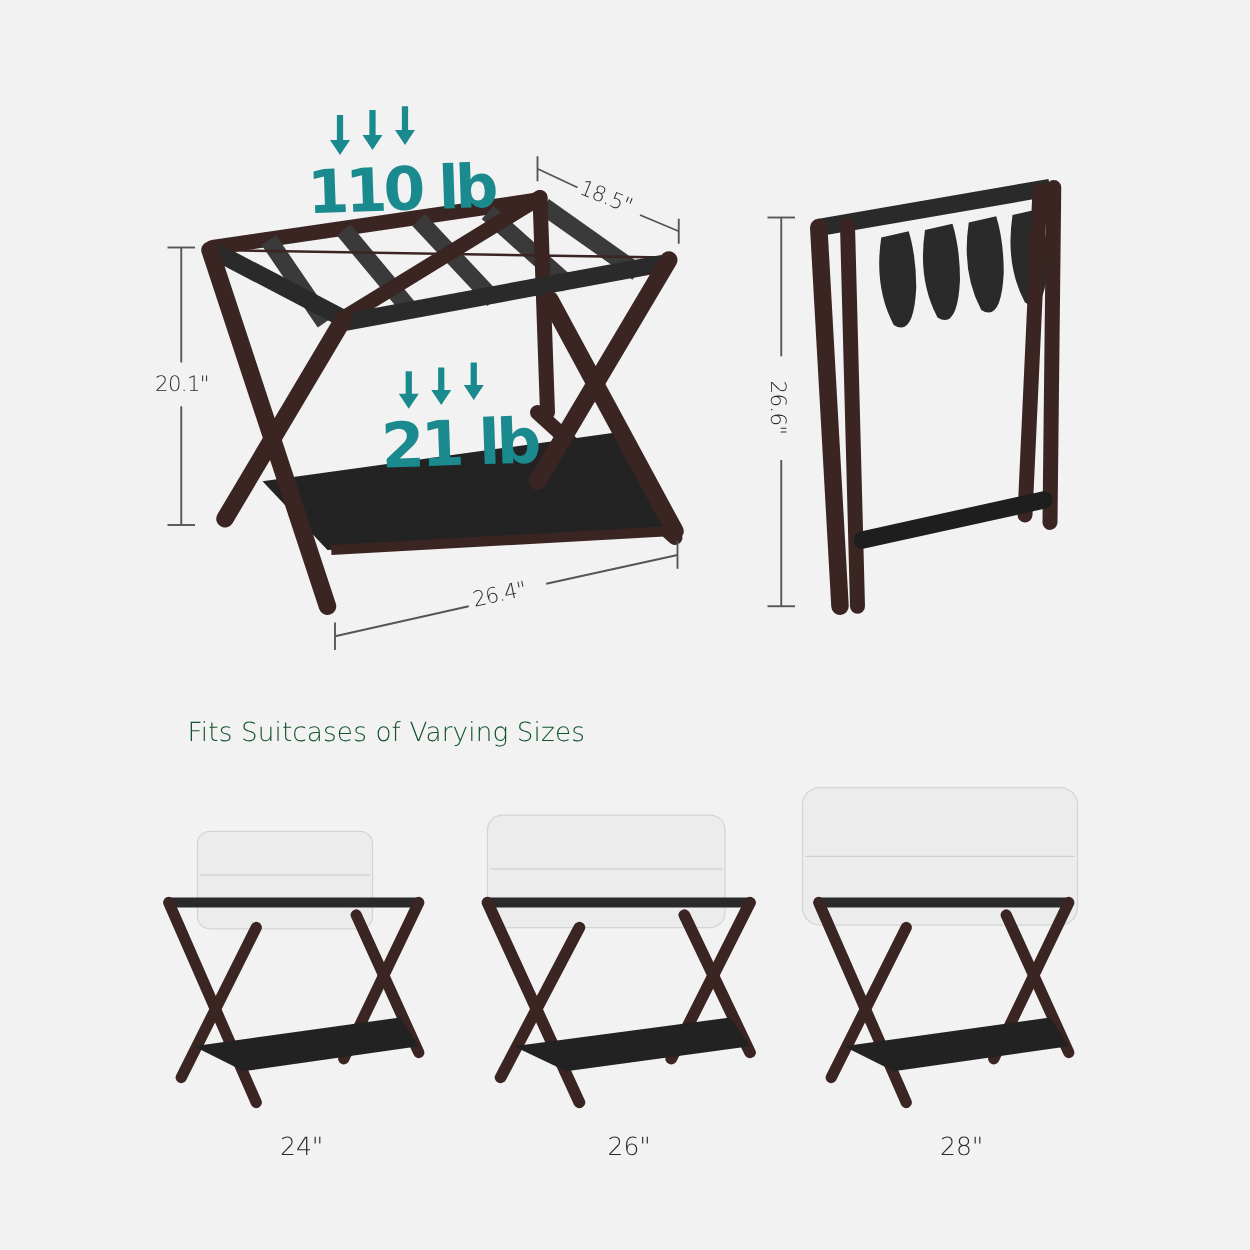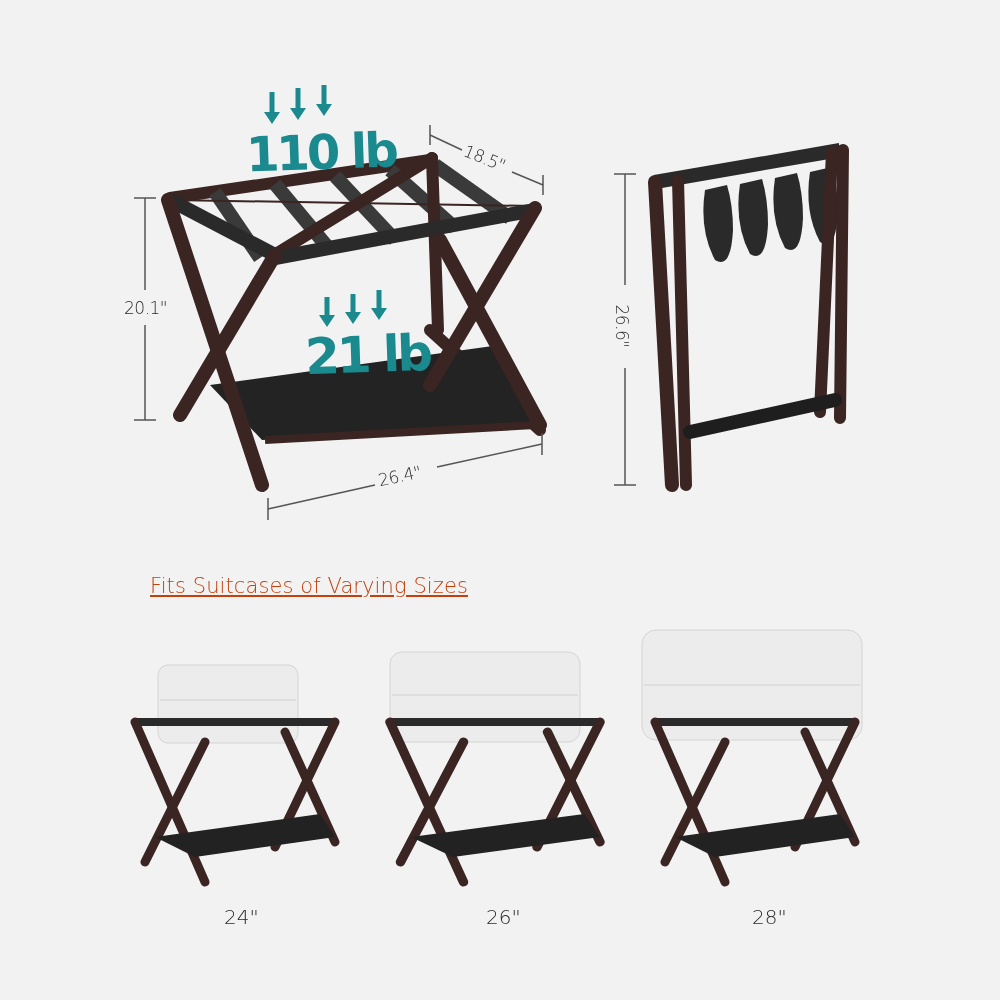--- a/index.html
+++ b/index.html
@@ -12,22 +12,22 @@
     .layer { position: absolute; left: 0; top: 0; width: 1000px; height: 1000px; }
     .dim-label {
       position: absolute; font-size: 17px; color: #2b2b2b; letter-spacing: -0.5px;
       white-space: nowrap; font-weight: 300;
     }
     .weight-label {
       position: absolute; color: #1a8a8e; font-weight: bold; letter-spacing: -3px;
       white-space: nowrap; line-height: 1;
     }
     .section-title {
-      position: absolute; left: 150px; top: 574px; font-size: 21px; color: #c2410c;
-      font-weight: 300; letter-spacing: 0.1px; white-space: nowrap; text-decoration: underline;
+      position: absolute; left: 150px; top: 574px; font-size: 21px; color: #14532d;
+      font-weight: 300; letter-spacing: 0.1px; white-space: nowrap;
     }
     .size-label {
       position: absolute; top: 905px; font-size: 20px; color: #2b2b2b; font-weight: 300;
       white-space: nowrap;
     }
   </style>
 </head>
 <body>
 
 <svg class="layer" viewBox="0 0 1000 1000">

